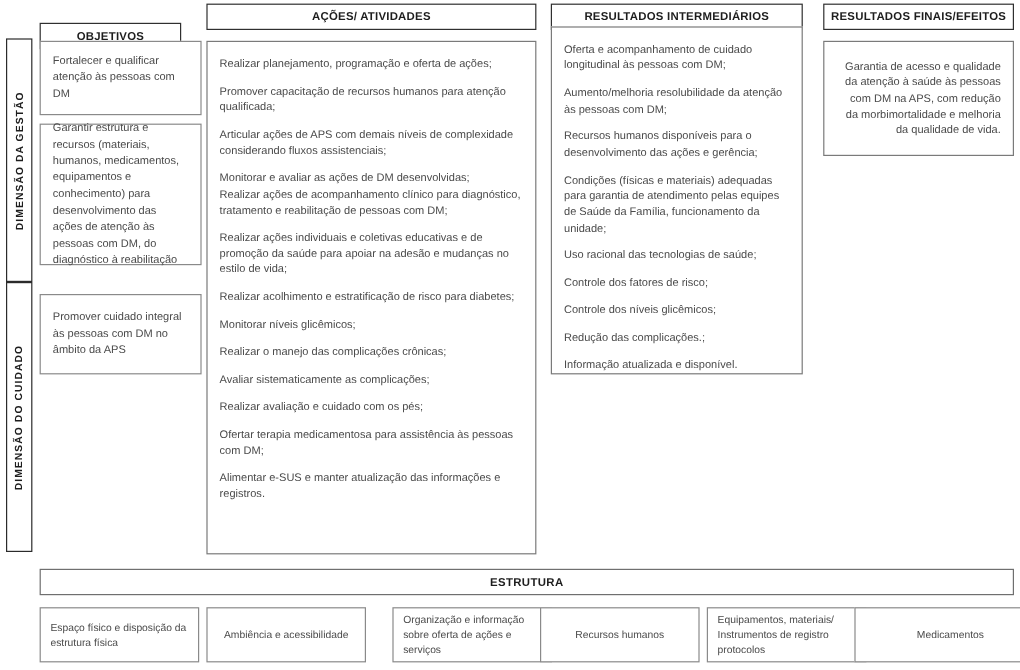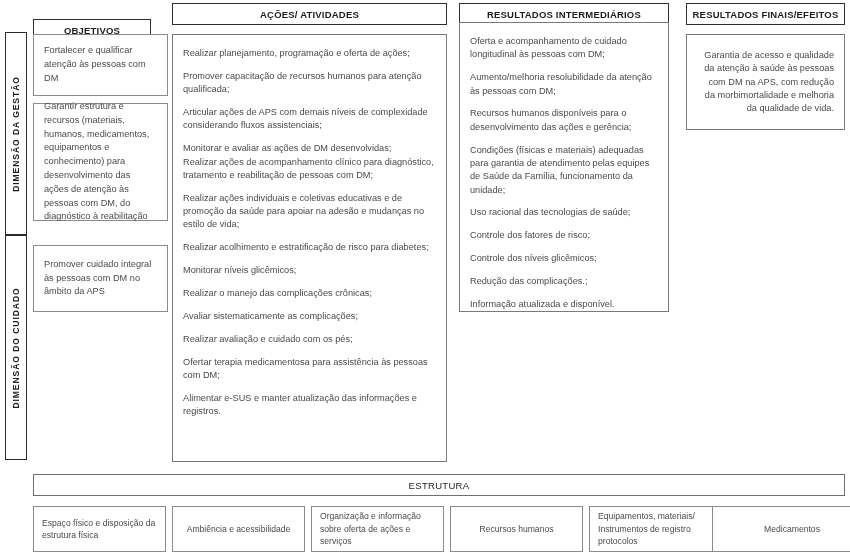--- a/index.html
+++ b/index.html
@@ -76,21 +76,21 @@
     font-size: 8.6px;
     font-weight: bold;
     letter-spacing: 0.9px;
     color: #1d1d1d;
   }
   .estrutura-bar {
     border: 1px solid #6f6f6f;
     display: flex;
     align-items: center;
     justify-content: center;
-    font-weight: normal;
+    font-weight: bold;
     font-size: 9.5px;
     letter-spacing: 0.3px;
     color: #1d1d1d;
   }
   .struct-box {
     border: 1px solid #8a8a8a;
     font-size: 8.6px;
     line-height: 1.45;
     color: #4a4a4a;
     display: flex;
@@ -184,21 +184,21 @@
   </div>
 
   <div class="box struct-box" style="left:33px; top:506px; width:133px; height:46px;">
     <span class="txt">Espaço físico e disposição da estrutura física</span>
   </div>
 
   <div class="box struct-box ctr" style="left:172px; top:506px; width:133px; height:46px;">
     <span class="txt">Ambiência e acessibilidade</span>
   </div>
 
-  <div class="box struct-box" style="left:311px; top:506px; width:133px; height:46px;">
+  <div class="box struct-box" style="left:327px; top:506px; width:133px; height:46px;">
     <span class="txt">Organização e informação sobre oferta de ações e serviços</span>
   </div>
 
   <div class="box struct-box ctr" style="left:450px; top:506px; width:133px; height:46px;">
     <span class="txt">Recursos humanos</span>
   </div>
 
   <div class="box struct-box" style="left:589px; top:506px; width:133px; height:46px;">
     <span class="txt">Equipamentos, materiais/ Instrumentos de registro protocolos</span>
   </div>

